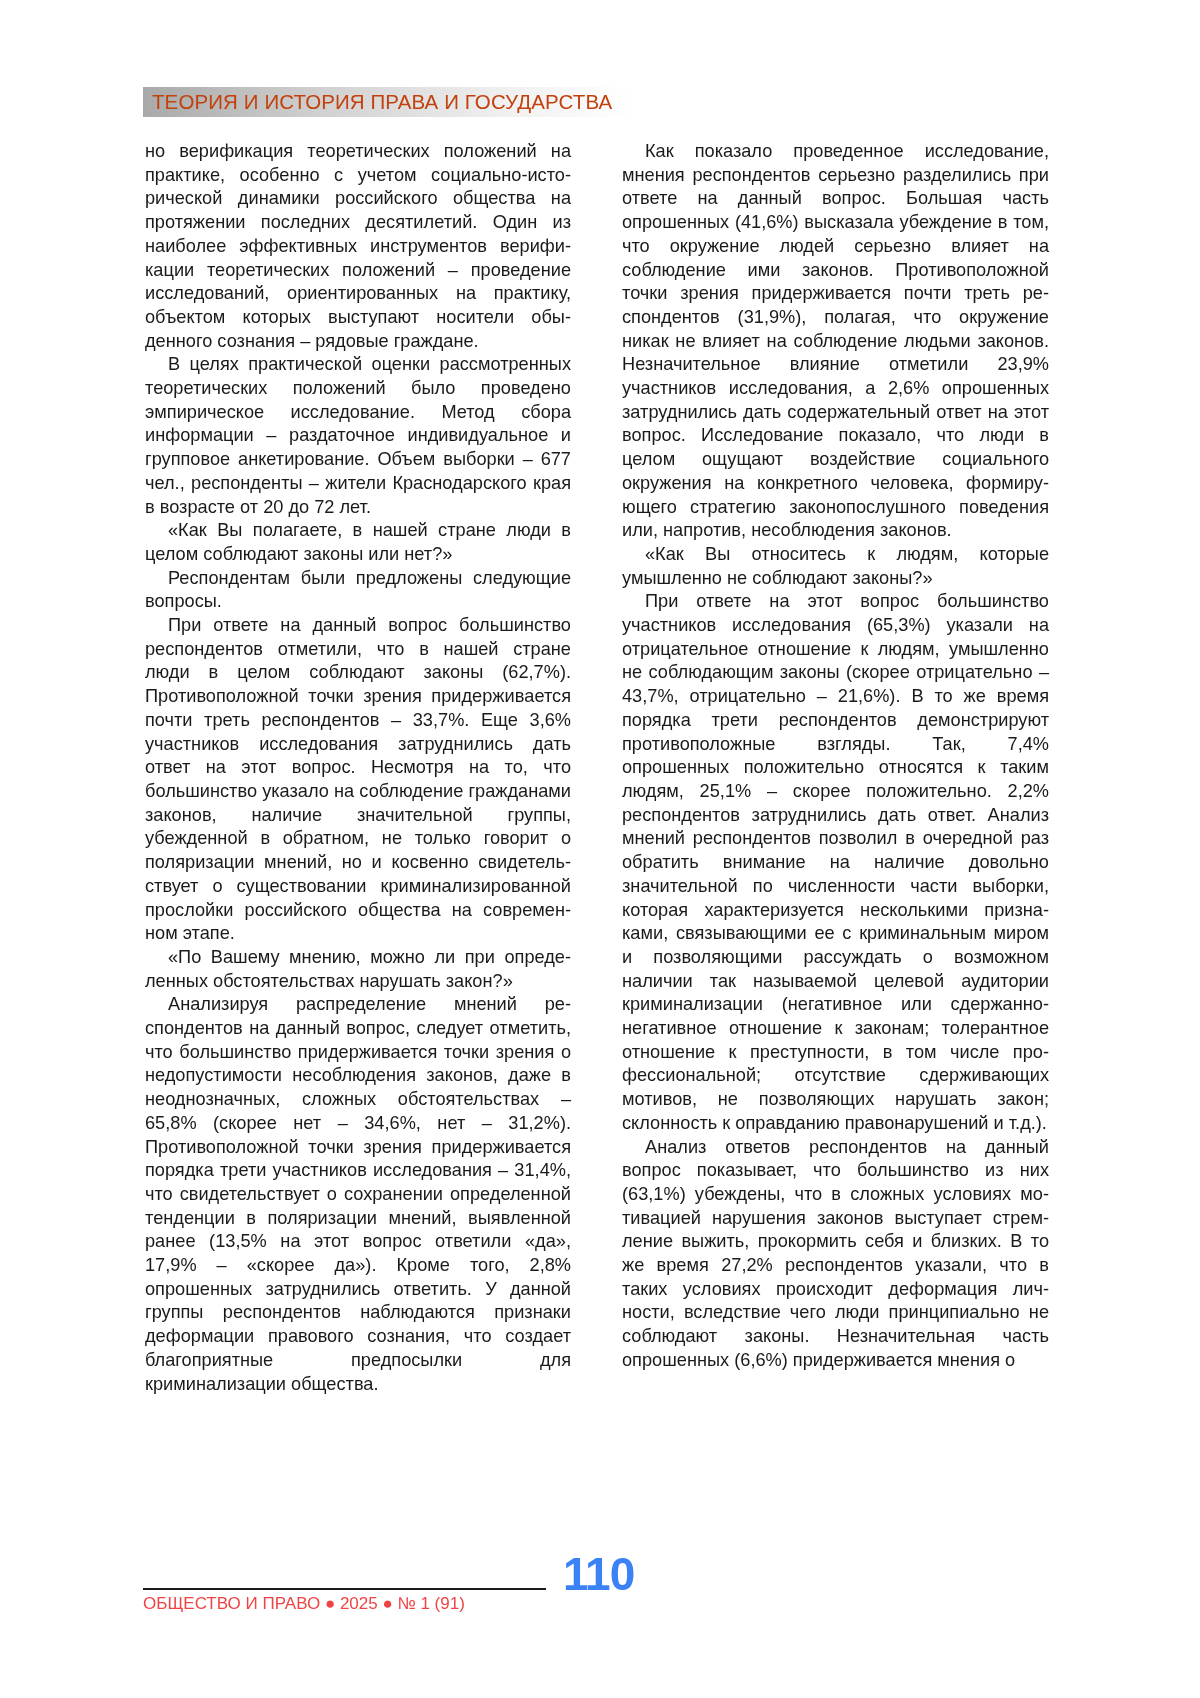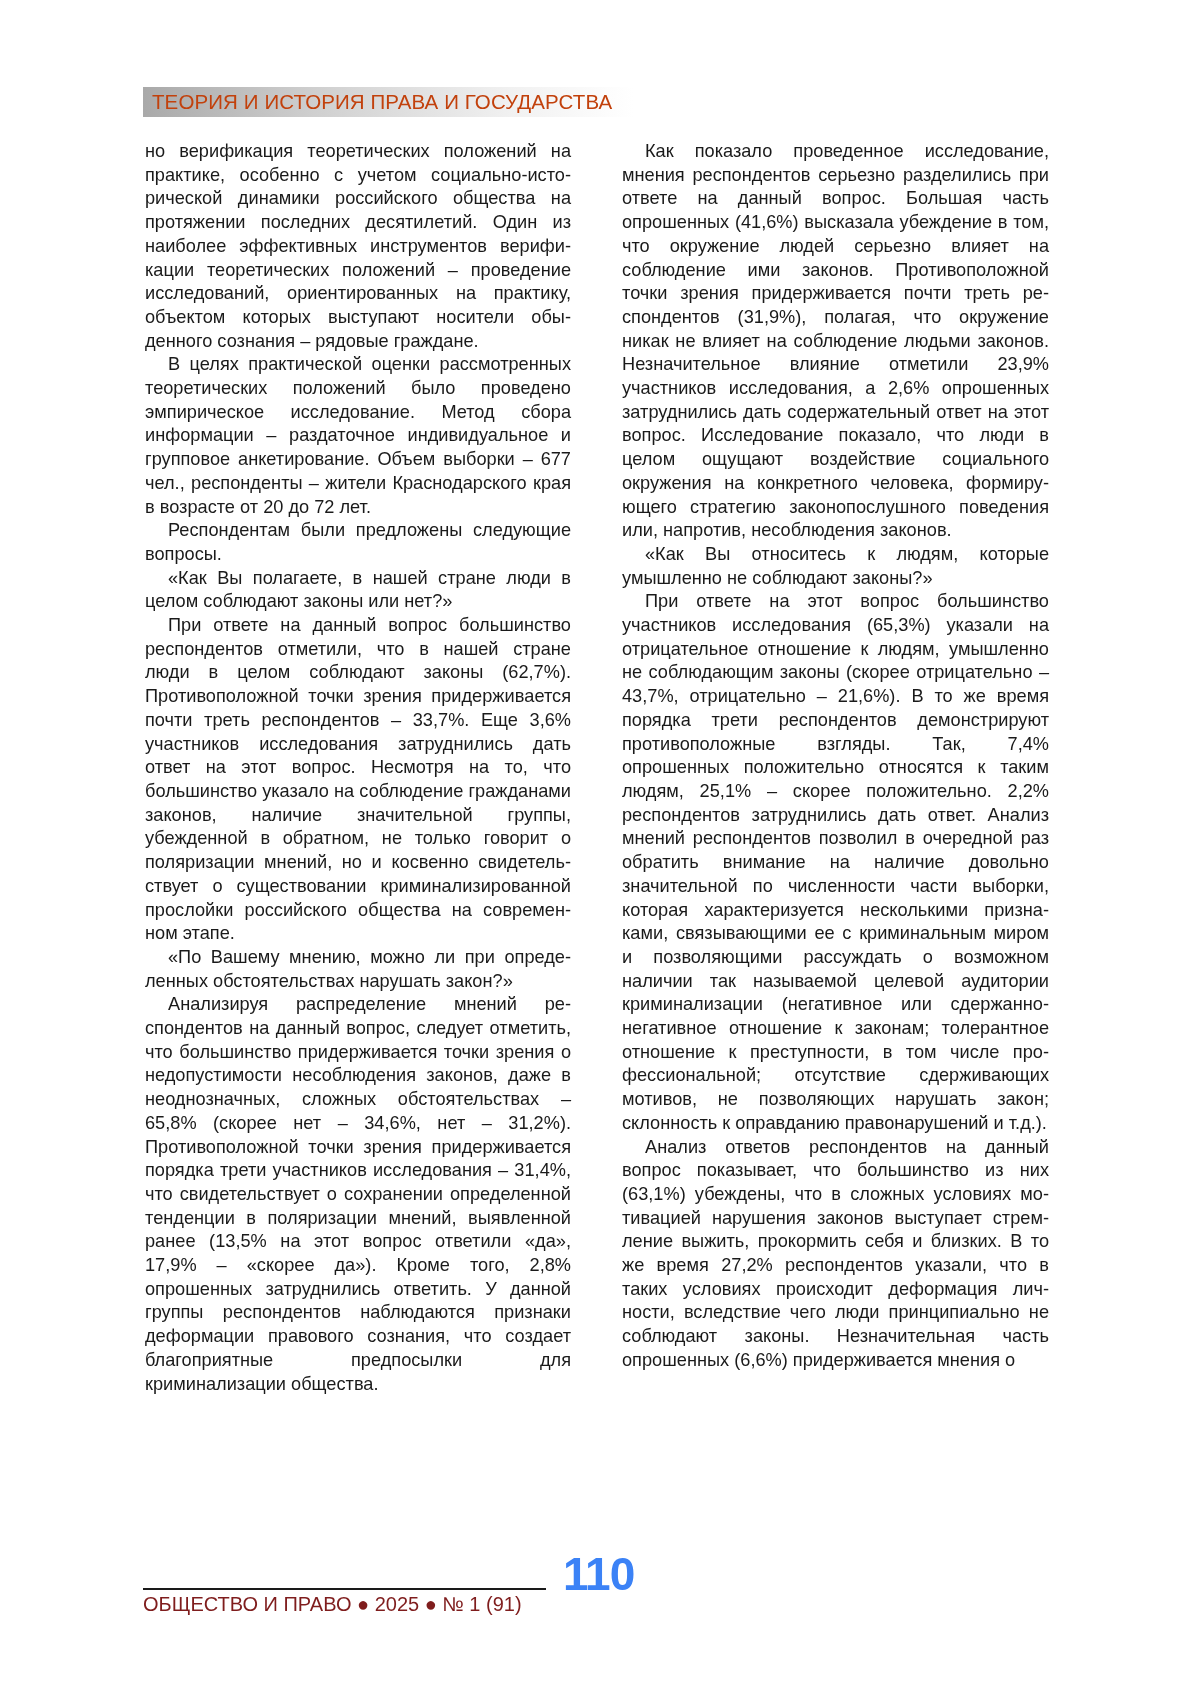--- a/index.html
+++ b/index.html
@@ -55,23 +55,23 @@
       left: 143px;
       top: 1588px;
       width: 403px;
       height: 2px;
       background: #1a1a1a;
     }
     .footer-journal {
       position: absolute;
       left: 143px;
       top: 1594px;
-      font-size: 20px;
+      font-size: 17px;
       line-height: 20px;
-      color: #7f1d1d;
+      color: #ef4444;
       white-space: nowrap;
     }
     .page-number {
       position: absolute;
       left: 563px;
       top: 1550px;
       font-size: 46px;
       font-weight: bold;
       line-height: 48px;
       color: #3b82f6;
@@ -80,22 +80,22 @@
   </style>
 </head>
 <body>
 
 <div class="page-header"></div>
 <div class="page-header-title">ТЕОРИЯ И ИСТОРИЯ ПРАВА И ГОСУДАРСТВА</div>
 
 <div class="column col-left">
   <p class="para no-indent">но верификация теоретических положений на практике, особенно с учетом социально-исто­рической динамики российского общества на протяжении последних десятилетий. Один из наиболее эффективных инструментов верифи­кации теоретических положений – проведение исследований, ориентированных на практику, объектом которых выступают носители обы­денного сознания – рядовые граждане.</p>
   <p class="para">В целях практической оценки рассмотрен­ных теоретических положений было проведе­но эмпирическое исследование. Метод сбора информации – раздаточное индивидуальное и групповое анкетирование. Объем выборки – 677 чел., респонденты – жители Краснодарско­го края в возрасте от 20 до 72 лет.</p>
+  <p class="para question">«Как Вы полагаете, в нашей стране люди в целом соблюдают законы или нет?»</p>
   <p class="para">Респондентам были предложены следующие вопросы.</p>
-  <p class="para question">«Как Вы полагаете, в нашей стране люди в целом соблюдают законы или нет?»</p>
   <p class="para">При ответе на данный вопрос большинство респондентов отметили, что в нашей стра­не люди в целом соблюдают законы (62,7%). Противоположной точки зрения придерживa­ется почти треть респондентов – 33,7%. Еще 3,6% участников исследования затруднились дать ответ на этот вопрос. Несмотря на то, что большинство указало на соблюдение гражда­нами законов, наличие значительной группы, убежденной в обратном, не только говорит о поляризации мнений, но и косвенно свидетель­ствует о существовании криминализированной прослойки российского общества на современ­ном этапе.</p>
   <p class="para question">«По Вашему мнению, можно ли при опреде­ленных обстоятельствах нарушать закон?»</p>
   <p class="para">Анализируя распределение мнений ре­спондентов на данный вопрос, следует отме­тить, что большинство придерживается точки зрения о недопустимости несоблюдения за­конов, даже в неоднозначных, сложных об­стоятельствах – 65,8% (скорее нет – 34,6%, нет – 31,2%). Противоположной точки зрения придерживается порядка трети участников исследования – 31,4%, что свидетельствует о сохранении определенной тенденции в поля­ризации мнений, выявленной ранее (13,5% на этот вопрос ответили «да», 17,9% – «скорее да»). Кроме того, 2,8% опрошенных затрудни­лись ответить. У данной группы респондентов наблюдаются признаки деформации правового сознания, что создает благоприятные предпо­сылки для криминализации общества.</p>
 </div>
 
 <div class="column col-right">
   <p class="para">Как показало проведенное исследование, мнения респондентов серьезно разделились при ответе на данный вопрос. Большая часть опрошенных (41,6%) высказала убеждение в том, что окружение людей серьезно влияет на соблюдение ими законов. Противоположной точки зрения придерживается почти треть ре­спондентов (31,9%), полагая, что окружение никак не влияет на соблюдение людьми зако­нов. Незначительное влияние отметили 23,9% участников исследования, а 2,6% опрошенных затруднились дать содержательный ответ на этот вопрос. Исследование показало, что люди в целом ощущают воздействие социального окружения на конкретного человека, формиру­ющего стратегию законопослушного поведения или, напротив, несоблюдения законов.</p>
   <p class="para question">«Как Вы относитесь к людям, которые умышленно не соблюдают законы?»</p>
   <p class="para">При ответе на этот вопрос большинство участников исследования (65,3%) указали на отрицательное отношение к людям, умышлен­но не соблюдающим законы (скорее отрица­тельно – 43,7%, отрицательно – 21,6%). В то же время порядка трети респондентов демон­стрируют противоположные взгляды. Так, 7,4% опрошенных положительно относятся к таким людям, 25,1% – скорее положительно. 2,2% респондентов затруднились дать ответ. Анализ мнений респондентов позволил в очередной раз обратить внимание на наличие довольно значительной по численности части выборки, которая характеризуется несколькими призна­ками, связывающими ее с криминальным ми­ром и позволяющими рассуждать о возможном наличии так называемой целевой аудитории криминализации (негативное или сдержанно-негативное отношение к законам; толерантное отношение к преступности, в том числе про­фессиональной; отсутствие сдерживающих мотивов, не позволяющих нарушать закон; склонность к оправданию правонарушений и т.д.).</p>
   <p class="para">Анализ ответов респондентов на данный вопрос показывает, что большинство из них (63,1%) убеждены, что в сложных условиях мо­тивацией нарушения законов выступает стрем­ление выжить, прокормить себя и близких. В то же время 27,2% респондентов указали, что в таких условиях происходит деформация лич­ности, вследствие чего люди принципиально не соблюдают законы. Незначительная часть опрошенных (6,6%) придерживается мнения о</p>

